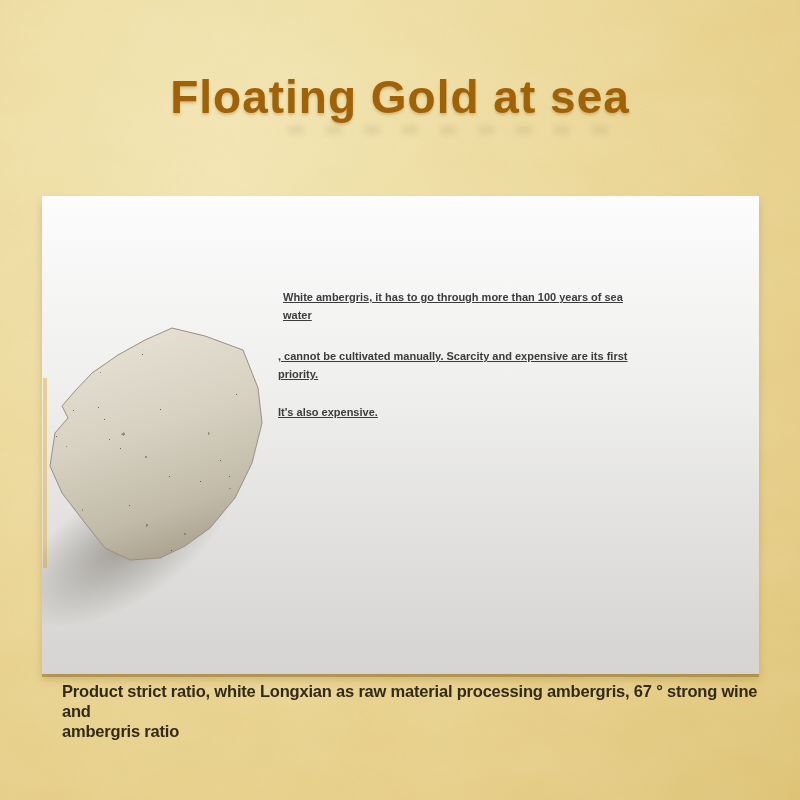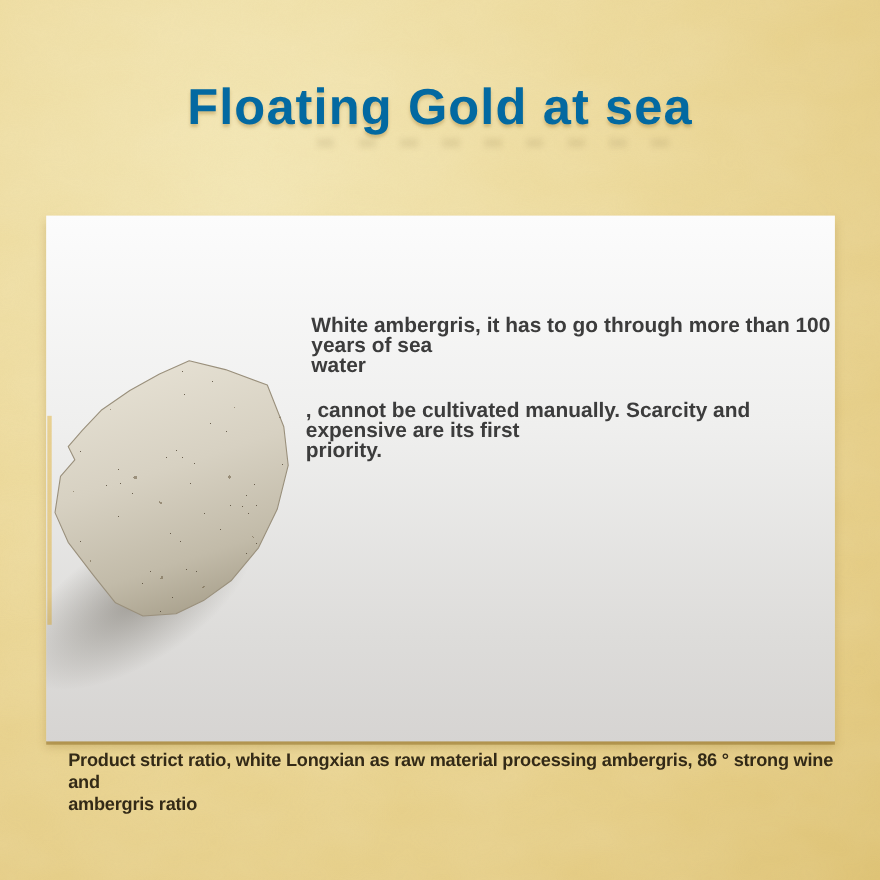--- a/index.html
+++ b/index.html
@@ -6,21 +6,21 @@
   body{
     width:800px;height:800px;position:relative;overflow:hidden;
     font-family:"Liberation Sans","DejaVu Sans",sans-serif;
     background:radial-gradient(ellipse at 28% 18%, #f2e5b2 0%, #ecd99a 40%, #e4cb82 78%, #ddc172 100%);
   }
   .bg-texture{position:absolute;left:0;top:0;width:800px;height:800px;pointer-events:none;}
 
   .page-title{
     position:absolute;left:0;top:70px;width:800px;margin:0;
     text-align:center;font-size:46px;font-weight:bold;letter-spacing:1px;
-    color:#0369a1;text-shadow:0 2px 3px rgba(150,112,36,0.35);
+    color:#a16207;text-shadow:0 2px 3px rgba(150,112,36,0.35);
     white-space:pre-line;
   }
   .title-ghost-smudge{
     position:absolute;left:288px;top:126px;width:334px;height:8px;
     background:repeating-linear-gradient(90deg, rgba(96,78,38,0.5) 0 16px, transparent 16px 38px);
     filter:blur(3px);opacity:0.22;
   }
 
   .content-card{
     position:absolute;left:42px;top:196px;width:717px;height:478px;
@@ -32,22 +32,22 @@
     background:linear-gradient(180deg, rgba(231,206,140,0.95), rgba(223,194,120,0.85));
     filter:blur(0.4px);
   }
 
   .stone-svg{position:absolute;left:0;top:118px;width:248px;height:320px;}
 
   .text-column{
     position:absolute;left:236px;top:92px;width:500px;
   }
   .text-column p{
-    margin:0;font-size:19px;line-height:18px;font-weight:bold;
-    color:#3c3c3c;white-space:pre-line;letter-spacing:0;
+    margin:0;font-size:11px;line-height:18px;font-weight:bold;
+    color:#3c3c3c;white-space:pre-line;letter-spacing:0;text-decoration:underline;
   }
   .text-column p:nth-of-type(1){margin-bottom:23px;padding-left:5px;}
   .text-column p:nth-of-type(2){margin-bottom:20px;}
   .text-column p:nth-of-type(3){margin-bottom:14px;}
   .text-column p:nth-of-type(4){margin-bottom:10px;}
   .text-column p:nth-of-type(5){margin-bottom:10px;padding-left:5px;}
   .text-column p:nth-of-type(6){margin-bottom:18px;}
 
   .footer-note{position:absolute;left:62px;top:681px;width:700px;}
   .footer-note p{
@@ -121,19 +121,20 @@
              L26,104 L20,92 L33,77 L50,59 L76,41 L103,26 Z" fill="url(#rockGrad)" stroke="#9a907c" stroke-width="1" stroke-linejoin="round"></path>
     <use href="#rockP" filter="url(#speckBig)" opacity="0.85"></use>
     <use href="#rockP" filter="url(#speckSmall)" opacity="0.9"></use>
   </svg>
 
   <div class="text-column">
     <p>White ambergris, it has to go through more than 100 years of sea
 water</p>
     <p>, cannot be cultivated manually. Scarcity and expensive are its first
 priority.</p>
+    <p>It's also expensive.</p>
   </div>
 </div>
 
 <div class="footer-note">
-  <p>Product strict ratio, white Longxian as raw material processing ambergris, 86 ° strong wine and
+  <p>Product strict ratio, white Longxian as raw material processing ambergris, 67 ° strong wine and
 ambergris ratio</p>
 </div>
 
 </body></html>

